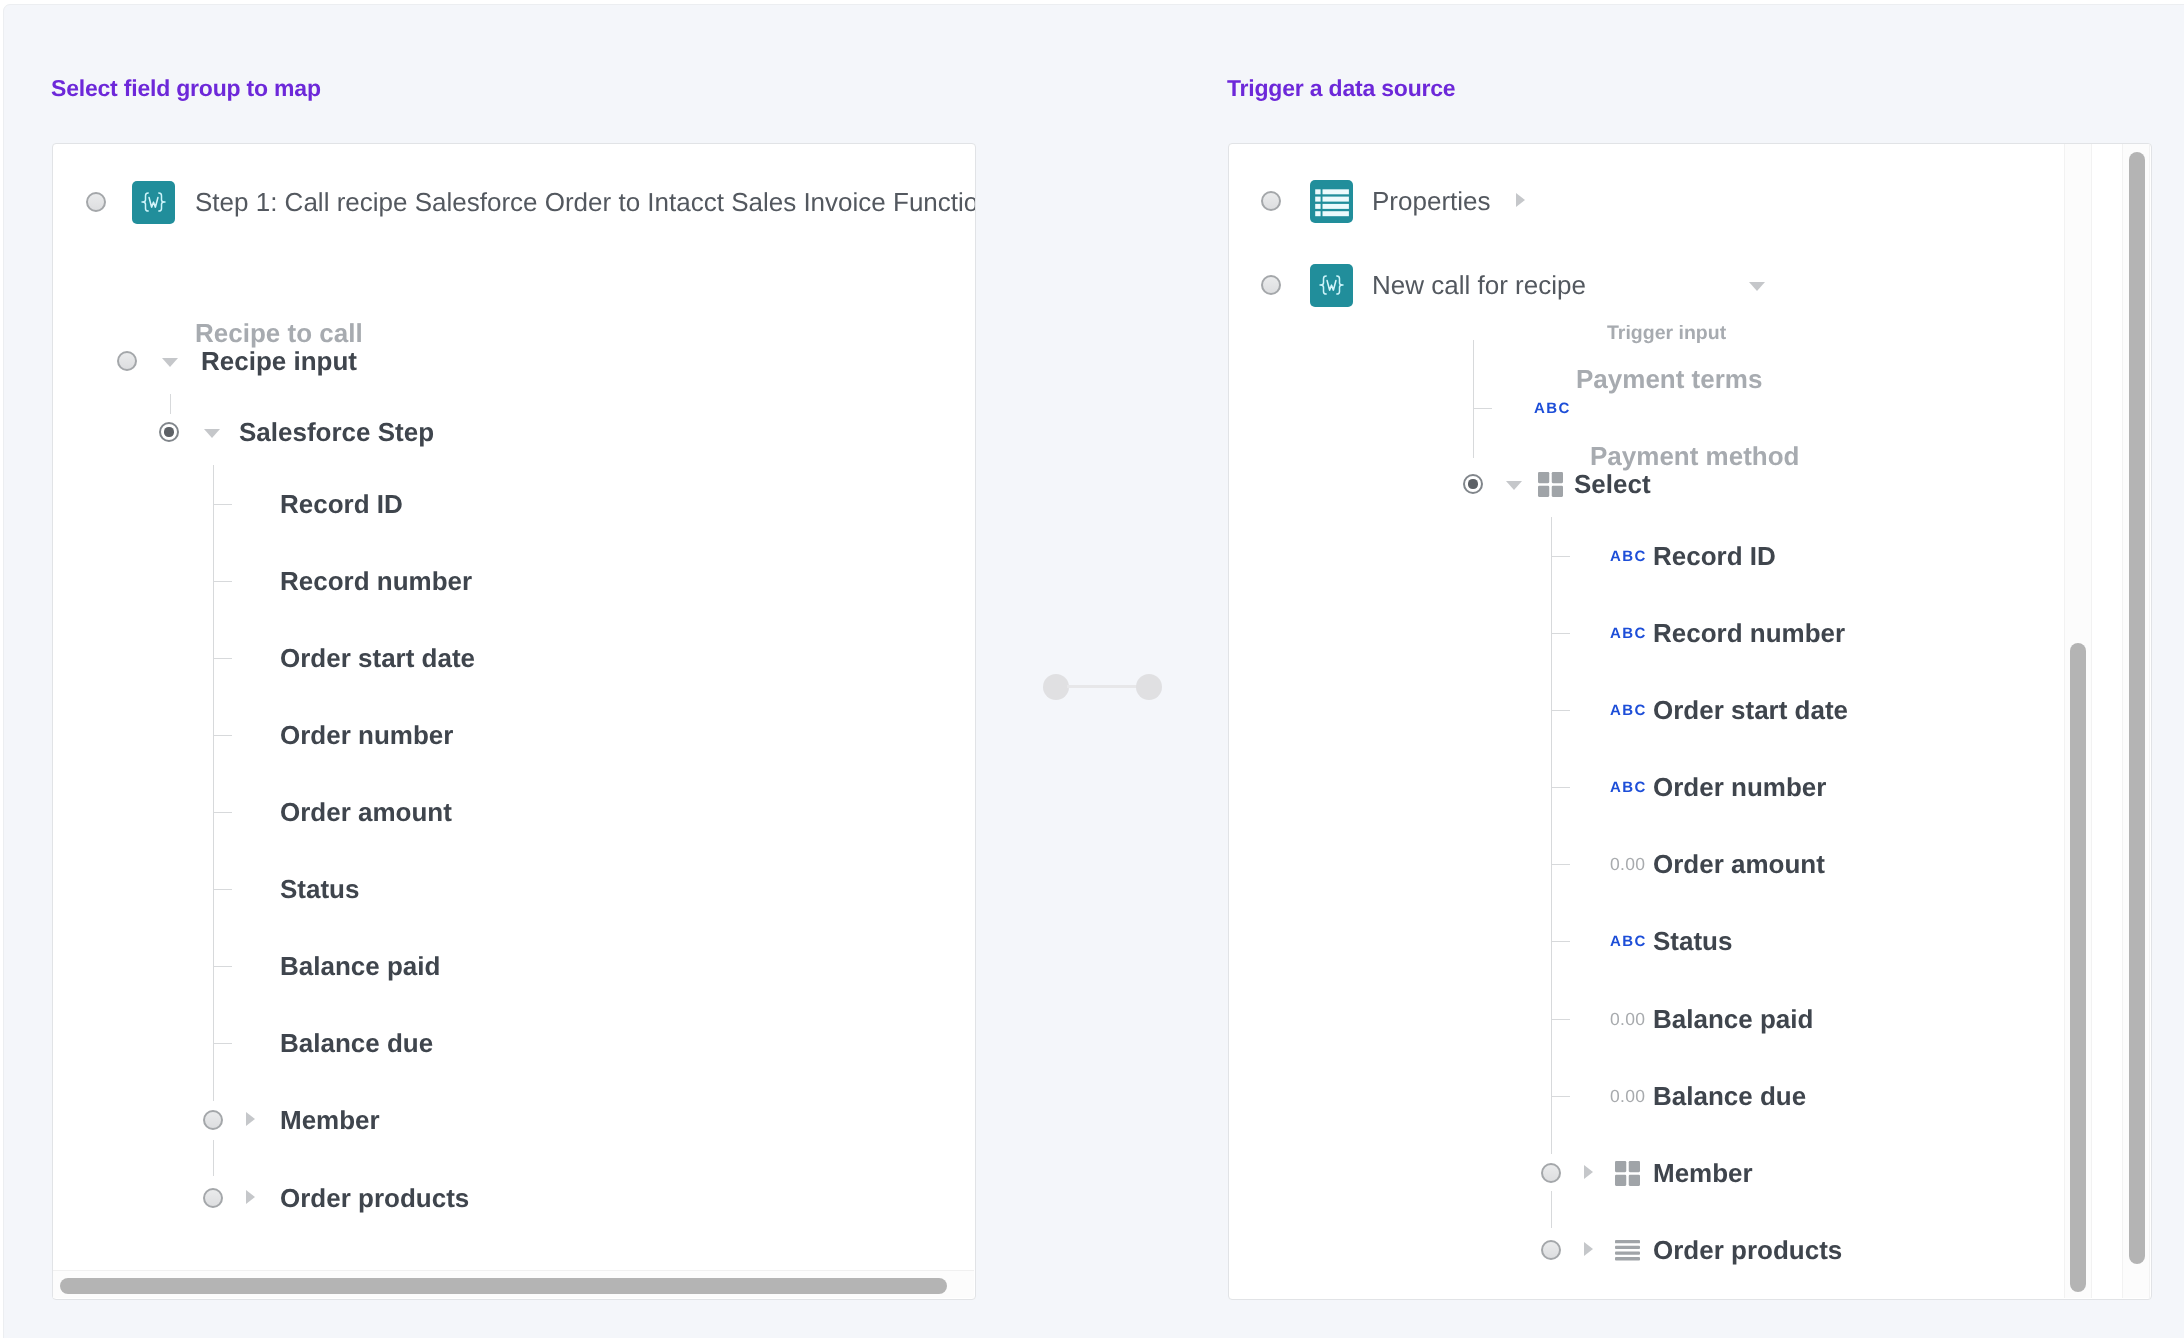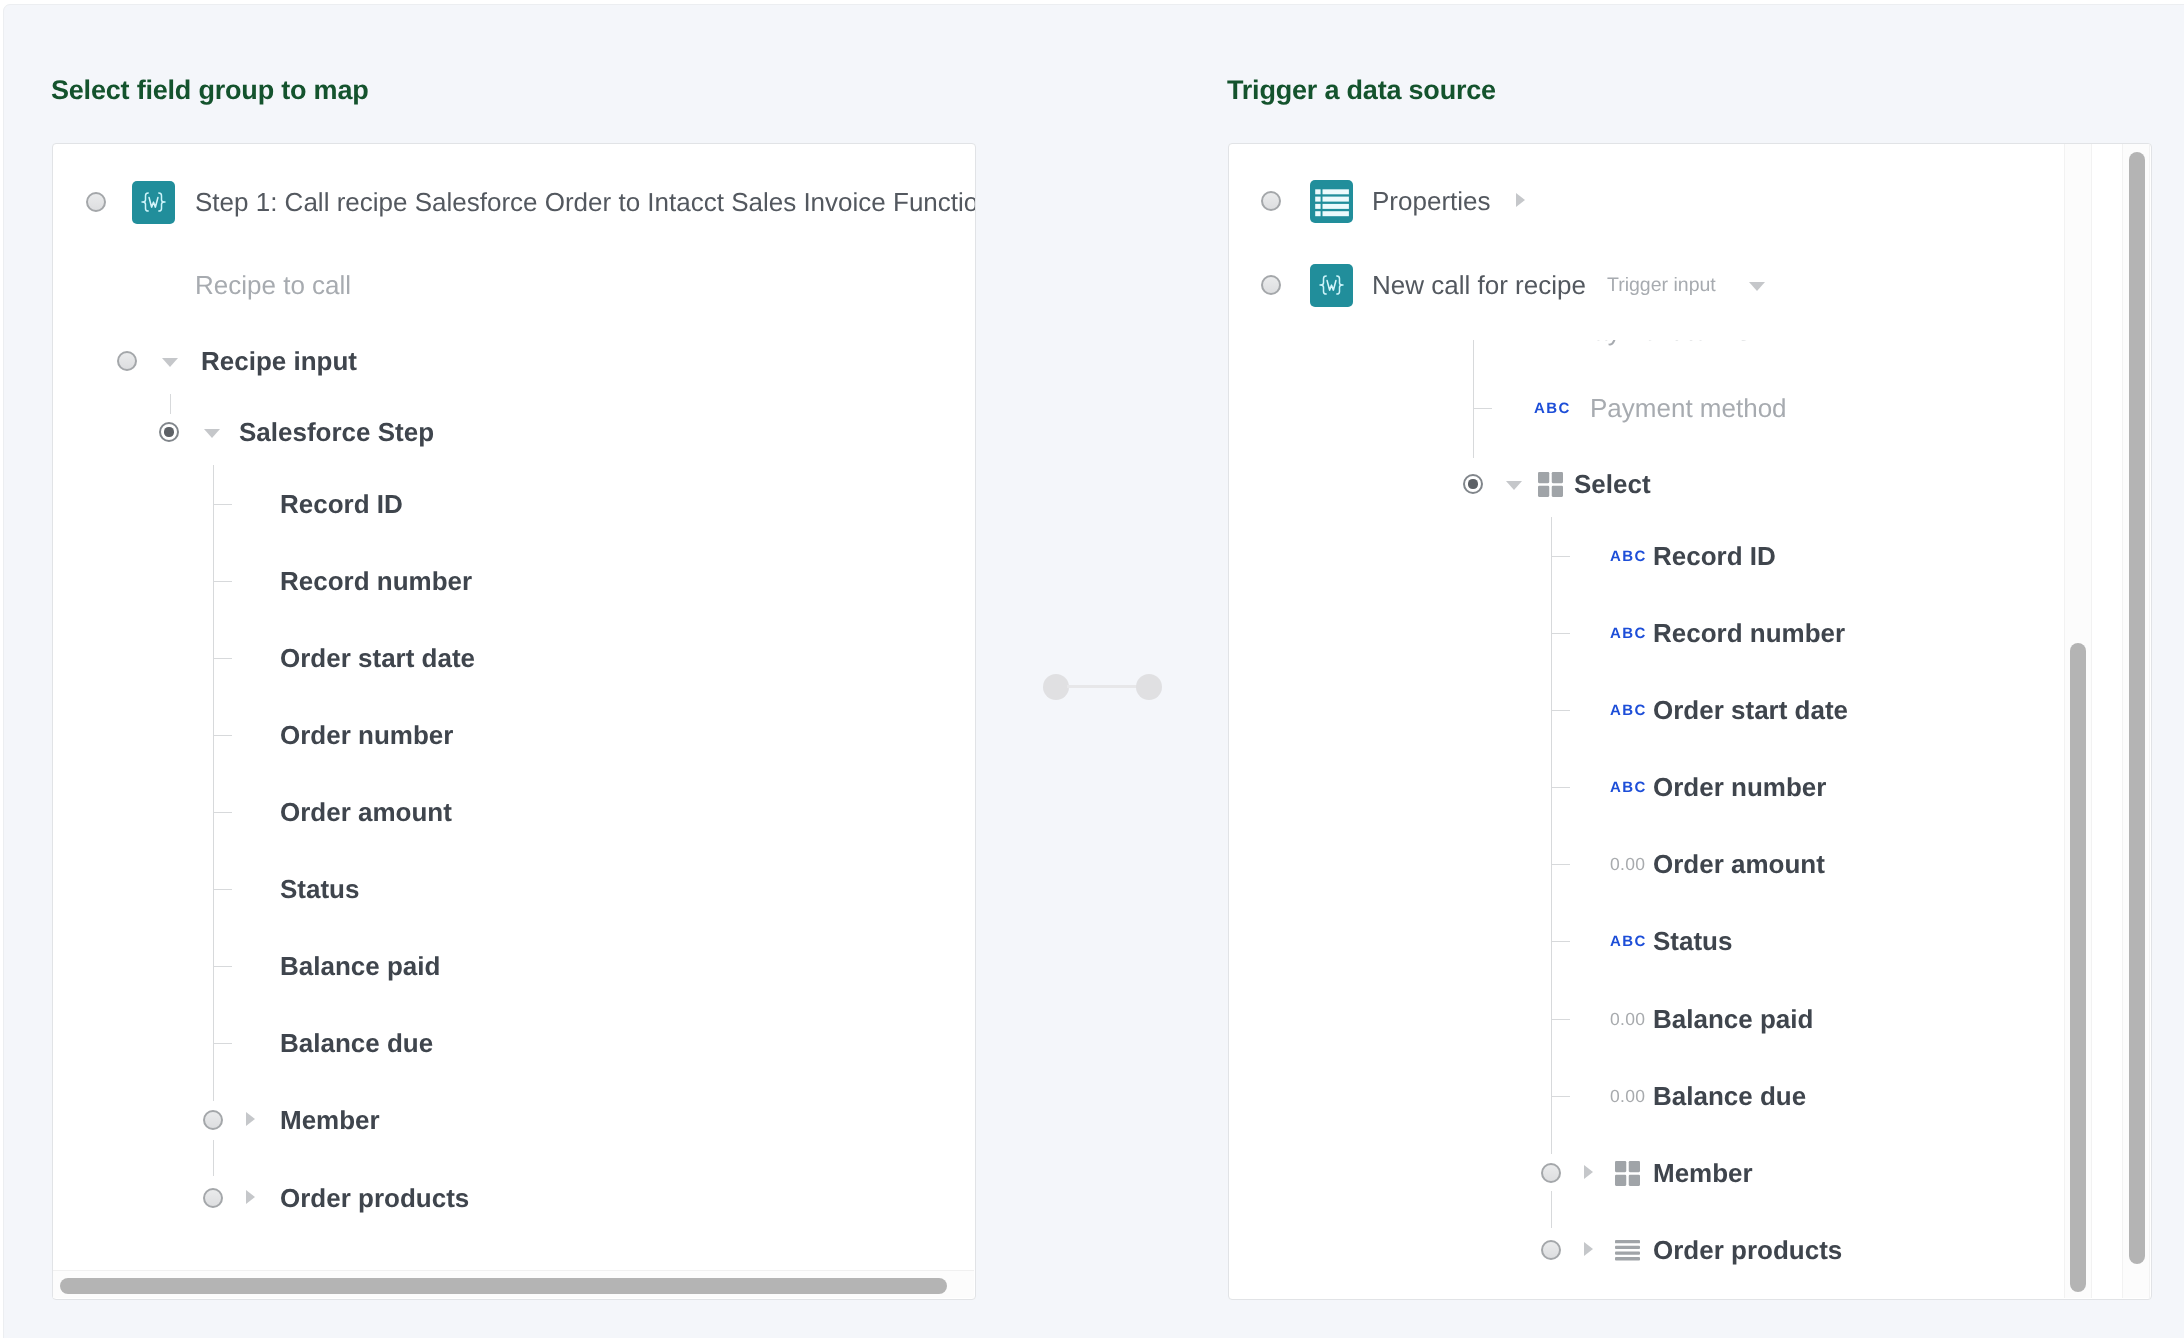--- a/index.html
+++ b/index.html
@@ -15,21 +15,21 @@
     width:2184px;height:1338px;
     background:#ffffff;
     font-family:"Liberation Sans",sans-serif;
     overflow:hidden;
     position:relative;
     -webkit-font-smoothing:antialiased;
     text-rendering:geometricPrecision;
   }
   .panel-title{
     position:absolute;
-    font-size:27px;font-weight:700;color:#14532d;
+    font-size:23px;font-weight:700;color:#6d28d9;
     letter-spacing:-0.2px;
     white-space:nowrap;
   }
   #title-left{left:51px;top:74.5px;}
   #title-right{left:1227px;top:74.5px;}
 
   .panel{
     position:absolute;
     background:#ffffff;
     border:1px solid #e1e3e6;
@@ -60,21 +60,21 @@
   }
 
   
   .caret{position:absolute;width:0;height:0;}
   .caret.down{border-left:8px solid transparent;border-right:8px solid transparent;border-top:9px solid #c5c7ca;}
   .caret.right{border-top:7.7px solid transparent;border-bottom:7.7px solid transparent;border-left:9px solid #c5c7ca;}
 
   .label{position:absolute;white-space:nowrap;font-size:26px;}
   .lbl-bold{font-weight:700;color:#3f454d;}
   .lbl-reg{font-weight:400;color:#53585f;}
-  .lbl-muted{font-weight:400;color:#a7abb0;}
+  .lbl-muted{font-weight:700;color:#a7abb0;margin-top:48px;}
 
   .typ{position:absolute;white-space:nowrap;font-size:15px;font-weight:700;color:#1d4ed8;letter-spacing:1.4px;}
   .typ.num{letter-spacing:0.3px;font-weight:400;font-size:17.5px;color:#a8abae;}
 
   .gridicon{position:absolute;line-height:0;}
   .ln-v{position:absolute;width:1px;background:#d7d9db;}
   .ln-h{position:absolute;height:1px;background:#d7d9db;}
 
   .appicon{position:absolute;width:43px;height:43px;border-radius:5px;background:#218e9b;
            color:#c9f3f8;font-size:20px;font-weight:400;display:flex;align-items:center;justify-content:center;

